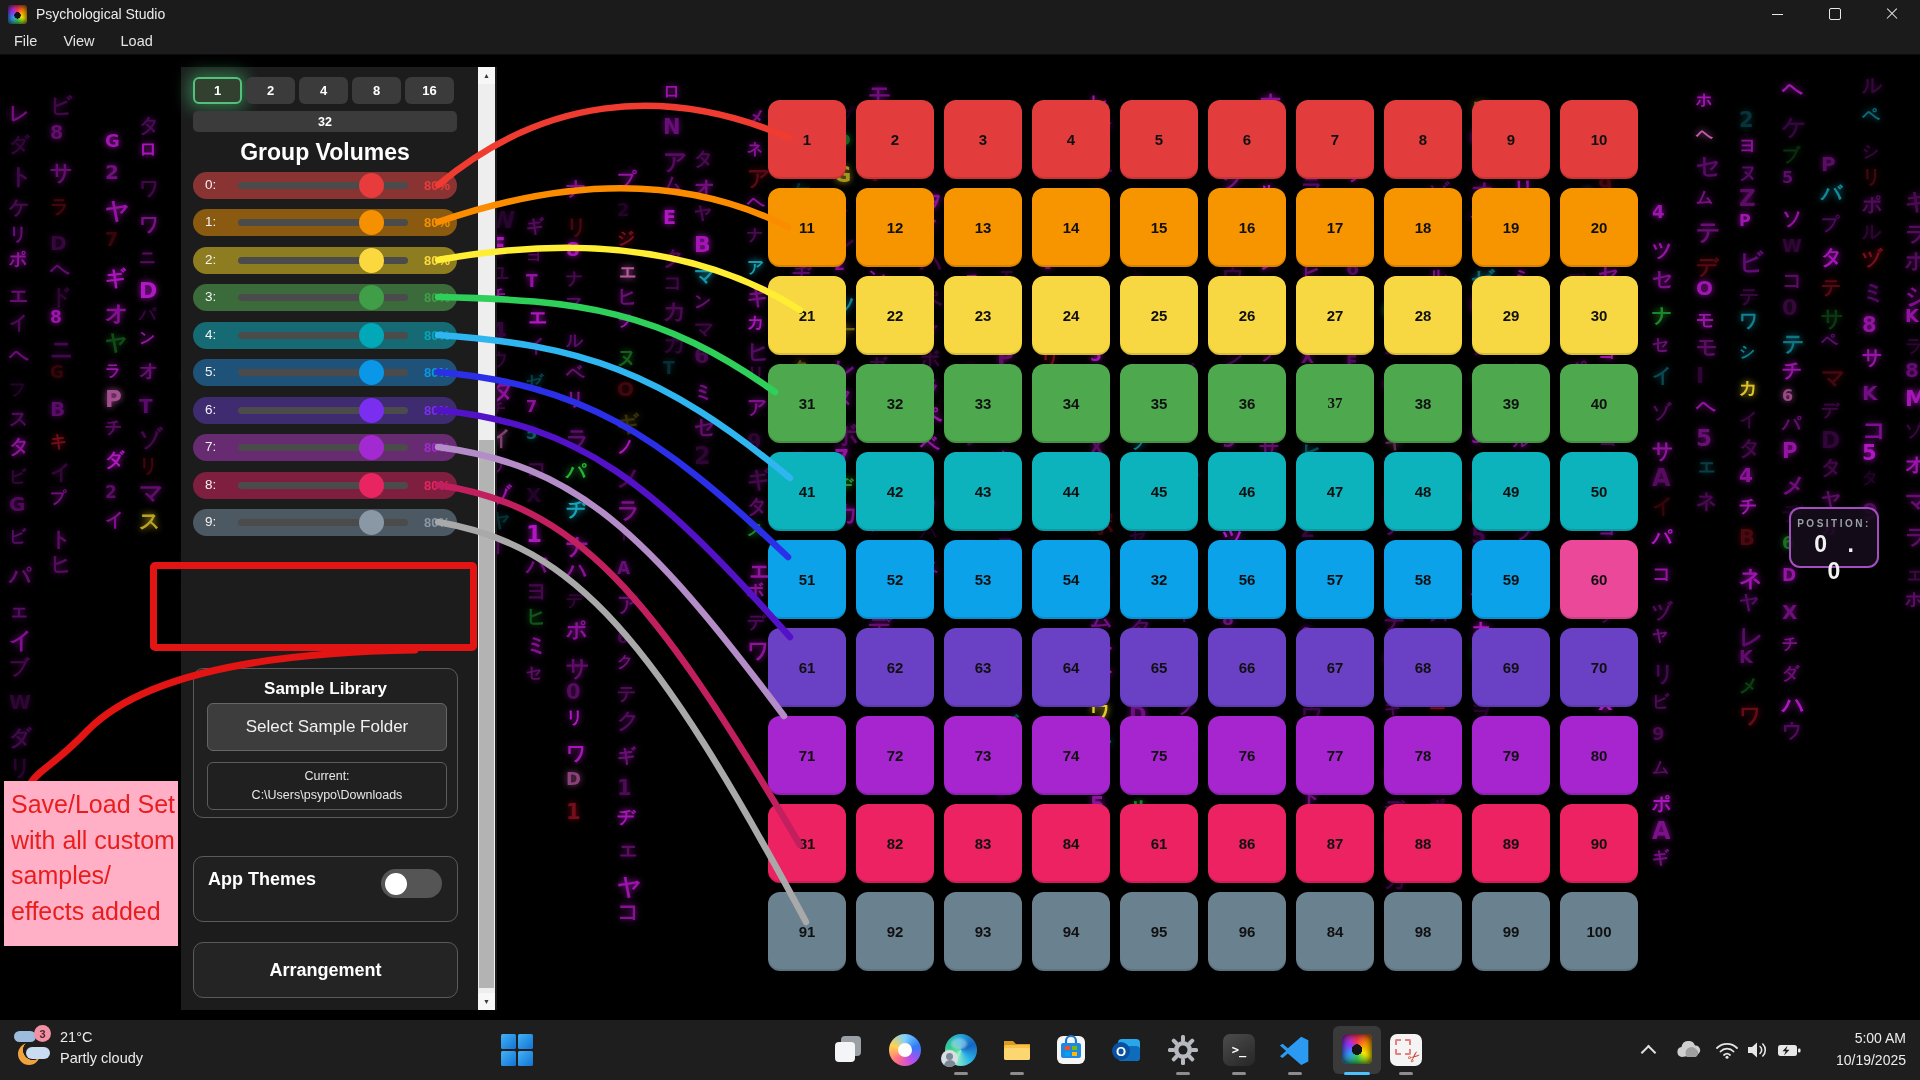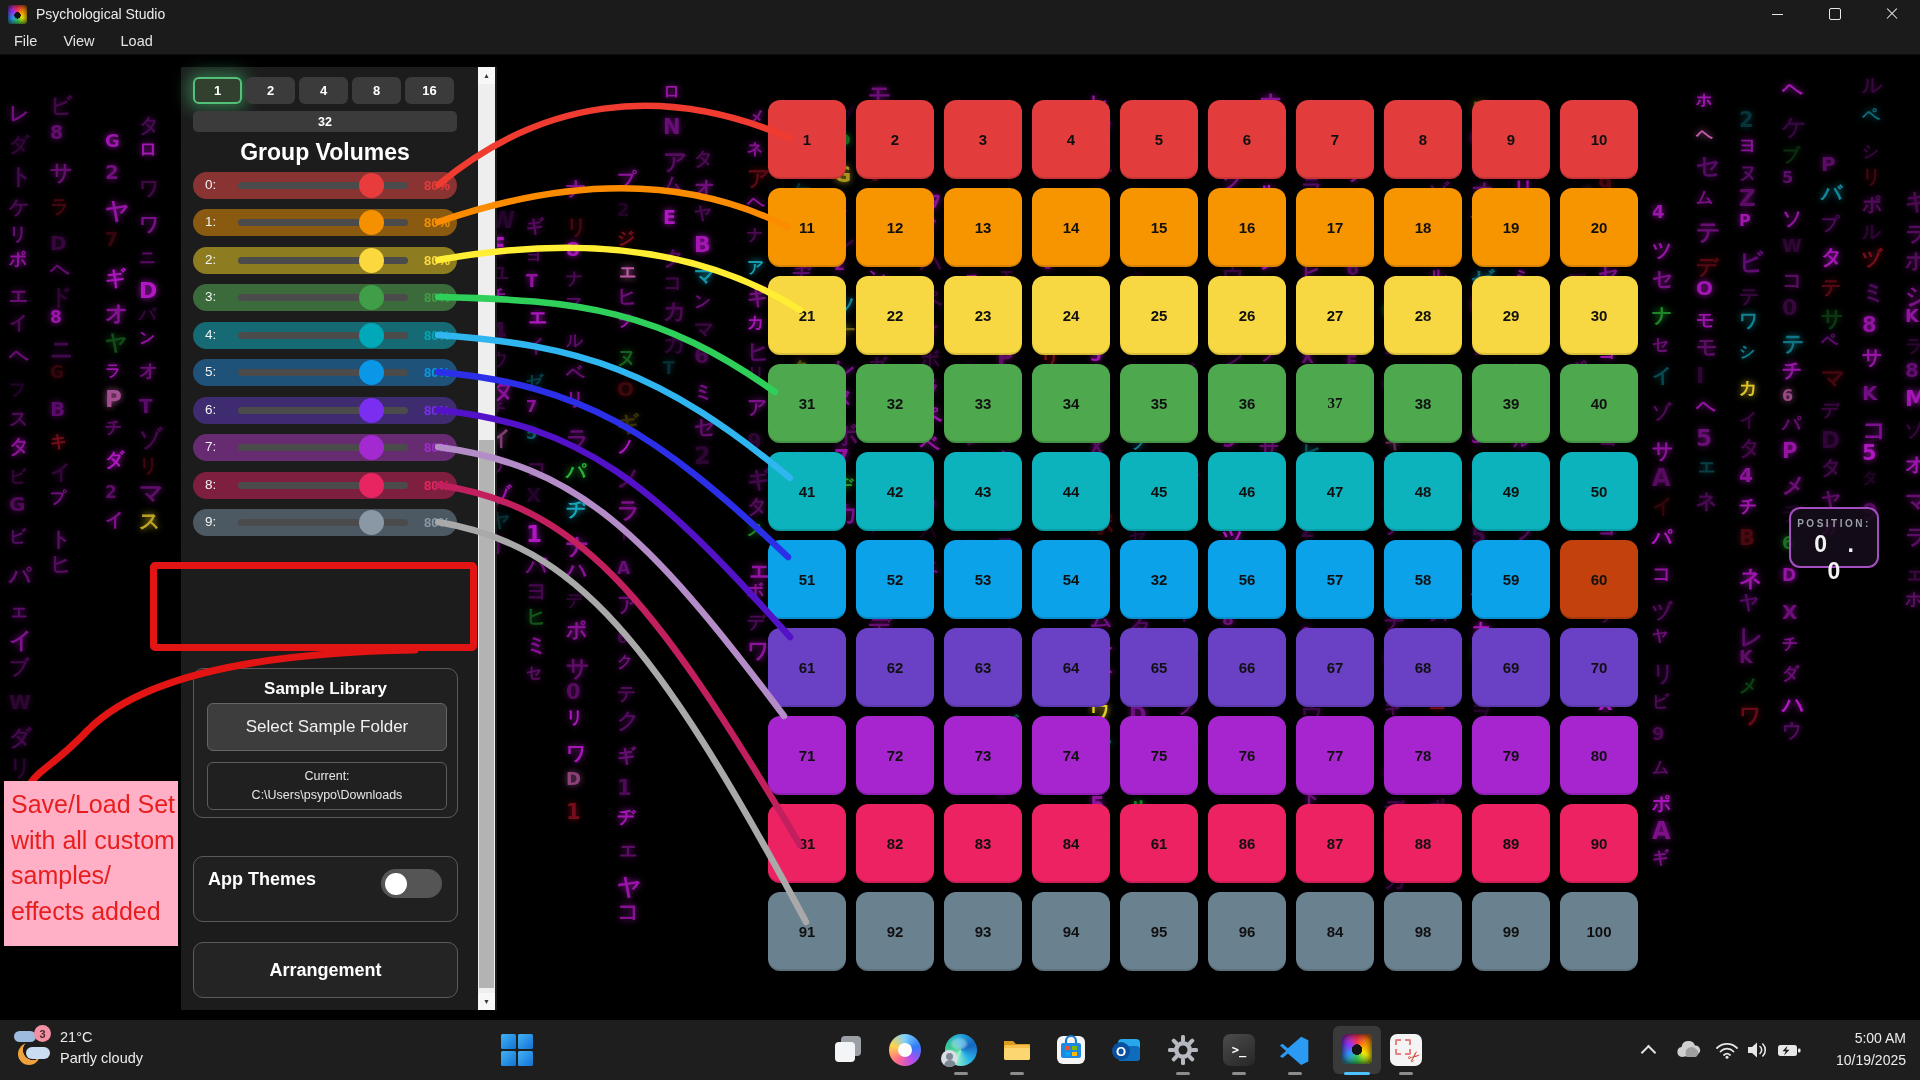--- a/index.html
+++ b/index.html
@@ -1074,21 +1074,21 @@
       <div class="pad" style="background: rgb(12, 178, 188);">50</div>
       <div class="pad" style="background: rgb(11, 162, 234); text-align: center;">51</div>
       <div class="pad" style="background: rgb(11, 162, 234);">52</div>
       <div class="pad" style="background: rgb(11, 162, 234);">53</div>
       <div class="pad" style="background: rgb(11, 162, 234);">54</div>
       <div class="pad" style="background: rgb(11, 162, 234);">32</div>
       <div class="pad" style="background: rgb(11, 162, 234);">56</div>
       <div class="pad" style="background: rgb(11, 162, 234);">57</div>
       <div class="pad" style="background: rgb(11, 162, 234);">58</div>
       <div class="pad" style="background: rgb(11, 162, 234);">59</div>
-      <div class="pad" style="background: #c2410c;">60</div>
+      <div class="pad" style="background: #ec4899;">60</div>
       <div class="pad" style="background: rgb(106, 65, 197);">61</div>
       <div class="pad" style="background: rgb(106, 65, 197);">62</div>
       <div class="pad" style="background: rgb(106, 65, 197);">63</div>
       <div class="pad" style="background: rgb(106, 65, 197);">64</div>
       <div class="pad" style="background: rgb(106, 65, 197);">65</div>
       <div class="pad" style="background: rgb(106, 65, 197);">66</div>
       <div class="pad" style="background: rgb(106, 65, 197);">67</div>
       <div class="pad" style="background: rgb(106, 65, 197);">68</div>
       <div class="pad" style="background: rgb(106, 65, 197);">69</div>
       <div class="pad" style="background: rgb(106, 65, 197);">70</div>

